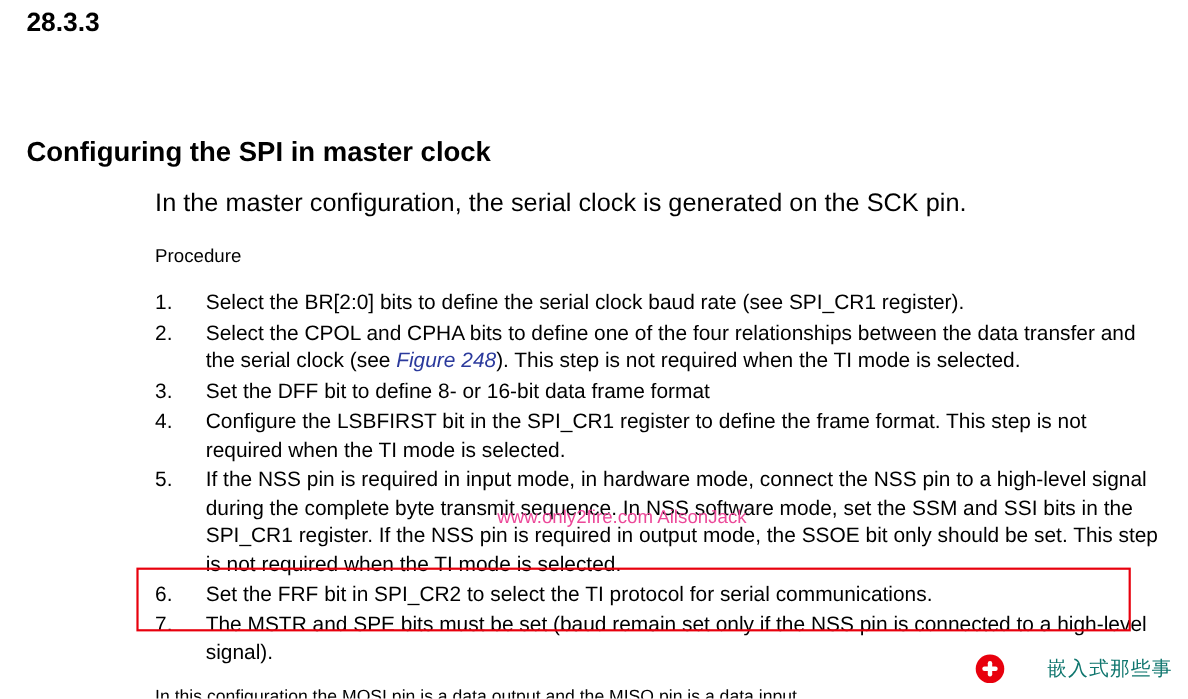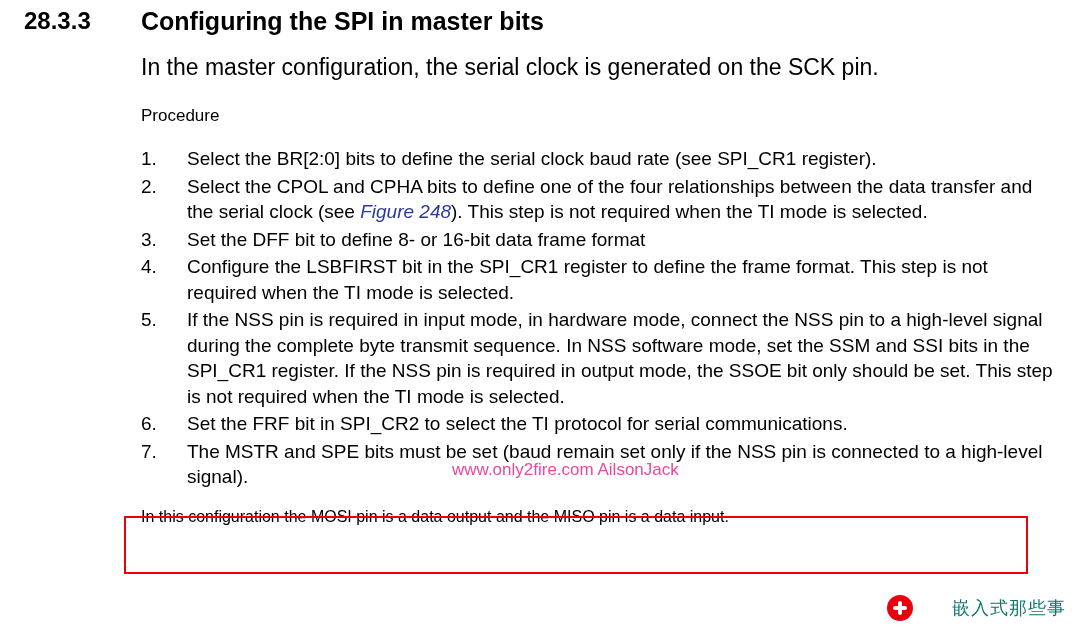--- a/index.html
+++ b/index.html
@@ -18,20 +18,21 @@
   .page {
     position: relative;
     width: 1080px;
     height: 635px;
   }
   
   .heading-row {
     display: flex;
     align-items: flex-start;
     padding: 6px 0 0 24px;
+    flex-direction: column;
   }
   .section-number {
     width: 117px;
     flex: 0 0 117px;
     font-size: 24px;
     font-weight: bold;
     line-height: 30px;
   }
   .section-title {
     font-size: 25px;
@@ -152,21 +153,21 @@
     margin-left: 33px;
   }
 </style>
 </head>
 <body>
 
 <div class="page">
 
   <div class="heading-row">
     <div class="section-number">28.3.3</div>
-    <div class="section-title">Configuring the SPI in master bits</div>
+    <div class="section-title">Configuring the SPI in master clock</div>
   </div>
 
   <div class="body-block">
 
     <p class="intro">In the master configuration, the serial clock is generated on the SCK pin.</p>
 
     <p class="procedure-title">Procedure</p>
 
     <ol class="steps">
 

